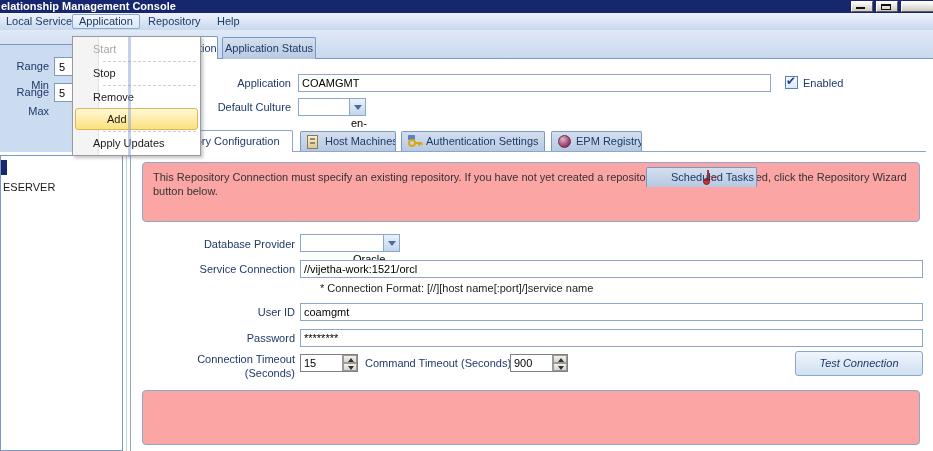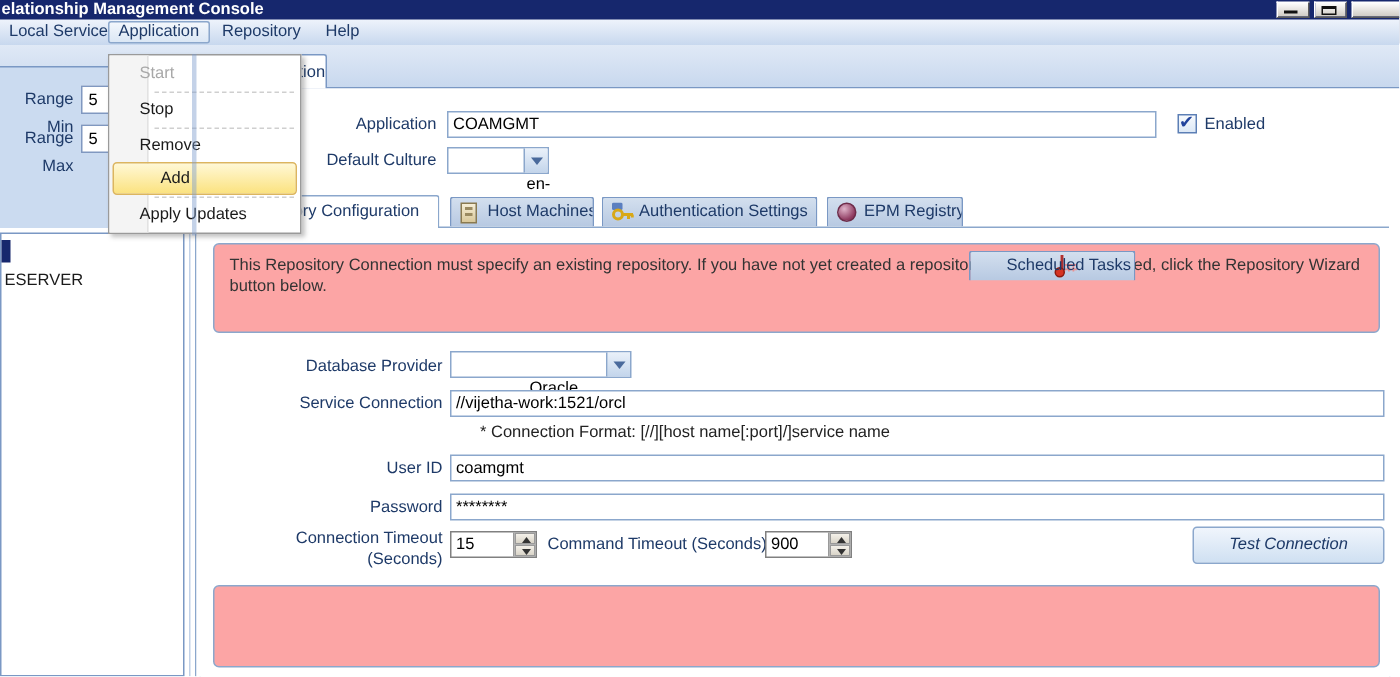--- a/index.html
+++ b/index.html
@@ -115,20 +115,21 @@
 
   <div class="abs menubar">
     <div class="menubar-item" style="left:0px;">Local Service</div>
     <div class="menubar-item open" style="left:72px;">Application</div>
     <div class="menubar-item" style="left:142px;">Repository</div>
     <div class="menubar-item" style="left:211px;">Help</div>
   </div>
 
   <div class="abs tabstrip1"></div>
   <div class="abs tab t1-active">Configuration</div>
+  <div class="abs tab t1-idle">Application Status</div>
 
   <div class="abs left-panel"></div>
   <div class="mini-label" style="left:0; top:57px;">Range Min</div>
   <input class="mini-input" style="top: 57px;" readonly="" value="5">
   <div class="mini-label" style="left:0; top:83px;">Range Max</div>
   <input class="mini-input" style="top: 83px;" readonly="" value="5">
 
   <div class="abs list-panel">
     <div class="abs" style="left:0; top:4px; width:6px; height:15px; background:#16276d;"></div>
     <div class="abs" style="left:2px; top:25px; color:#1a1a1a;">ESERVER</div>
@@ -181,21 +182,21 @@
   <div class="abs tab t2-idle" style="left:646px; width:111px;margin-top:36px;">
     <span class="t2-icon icon-cal"><span class="band"></span><span class="grid"></span><span class="clock"></span></span>
     <span class="lbl">Scheduled Tasks</span>
   </div>
 
   <div class="info-box" style="top:162px; height:60px;">
     <div class="info-text">This Repository Connection must specify an existing repository. If you have not yet created a repository that can be referenced, click the Repository Wizard button below.</div>
   </div>
 
   <div class="form-label" style="left:155px; top:235px; width:140px; line-height:18px;">Database Provider</div>
-  <div class="combo" style="left:300px; top:234px; width:121px;">
+  <div class="combo" style="left:300px; top:234px; width:100px;">
     <span class="val">Oracle</span>
     <span class="btn">
         <span class="arrow"></span>
       </span>
   </div>
 
   <div class="form-label" style="left:155px; top:260px; width:140px; line-height:18px;">Service Connection</div>
   <input class="text-input" style="left: 300px; top: 260px; width: 623px;" readonly="" value="//vijetha-work:1521/orcl">
   <div class="note" style="left:320px; top:282px;">* Connection Format: [//][host name[:port]/]service name</div>
 

